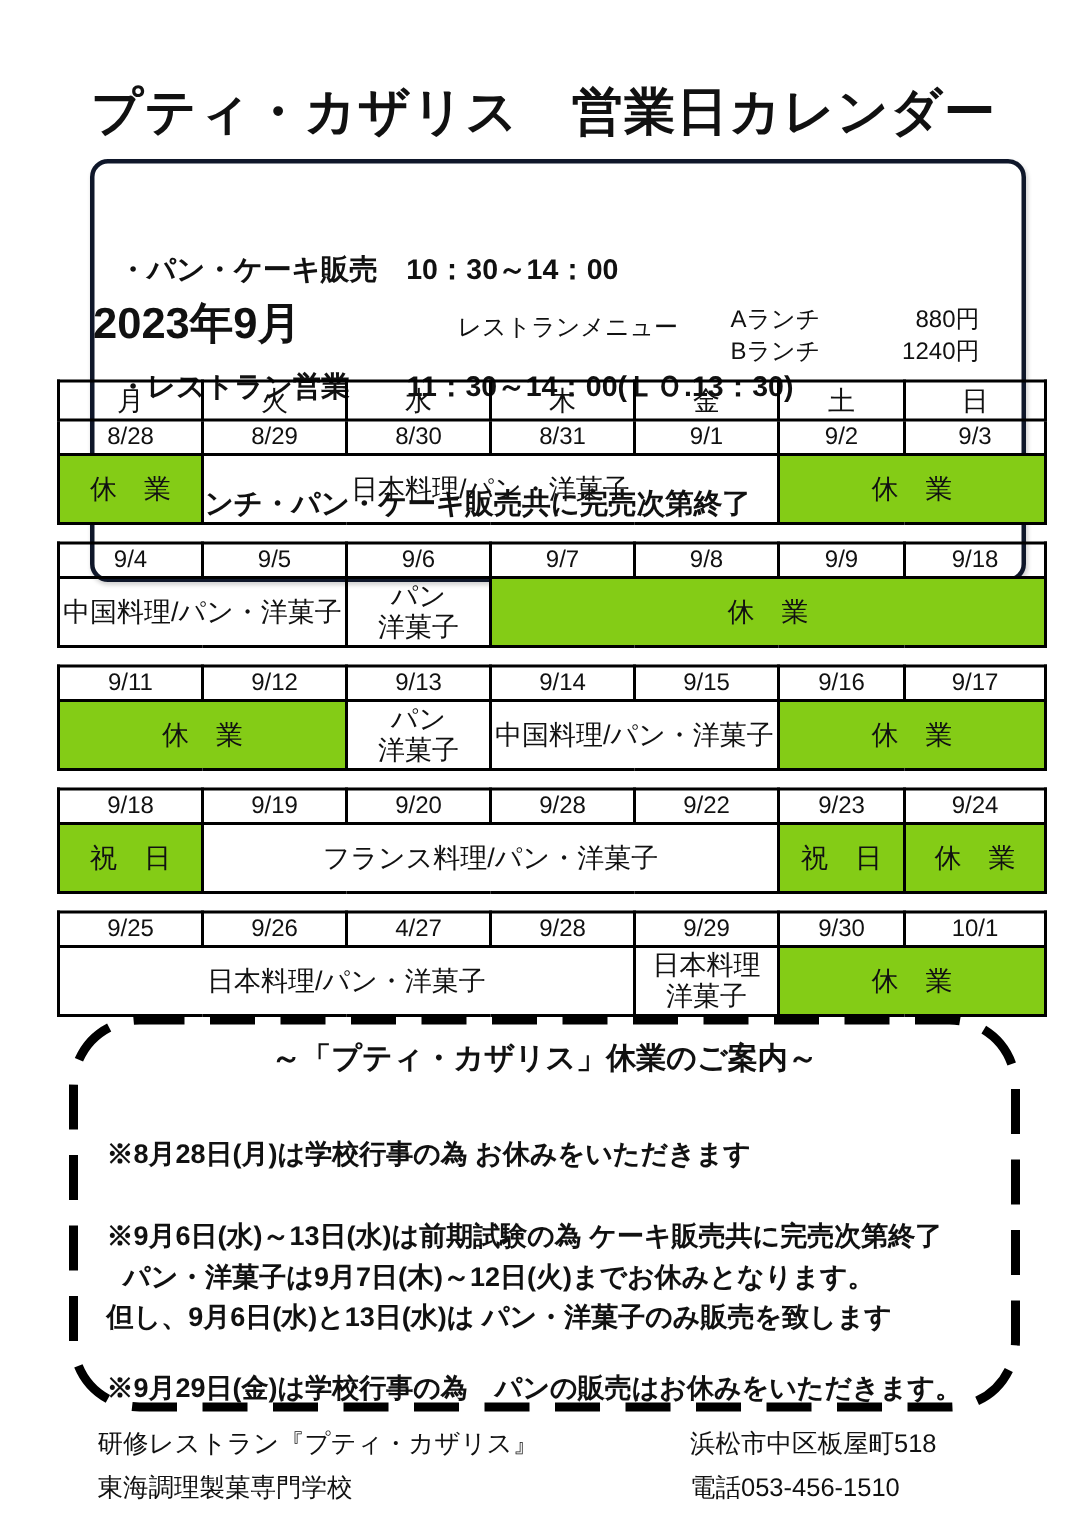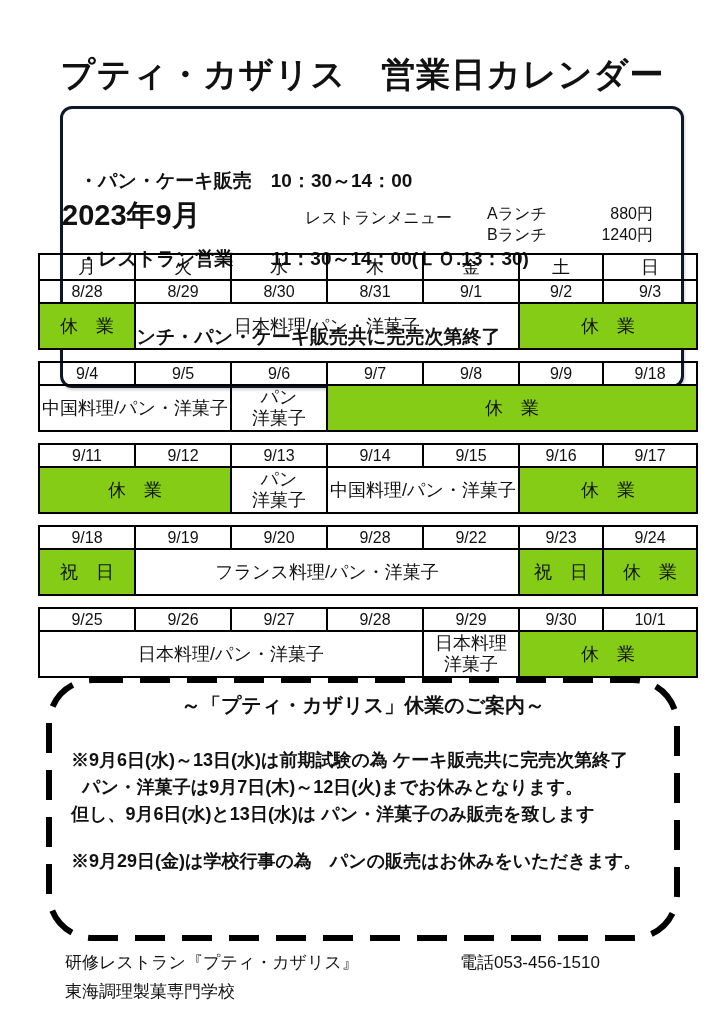--- a/index.html
+++ b/index.html
@@ -213,21 +213,21 @@
         <col style="width:96px">
         <col style="width:96px">
         <col style="width:96px">
         <col style="width:84px">
         <col style="width:94px">
       </colgroup>
     <tbody>
         <tr class="date-row">
       <td>9/25</td>
       <td>9/26</td>
-      <td>9/27</td>
+      <td>4/27</td>
       <td>9/28</td>
       <td>9/29</td>
       <td>9/30</td>
       <td>10/1</td>
     </tr>
     <tr class="content-row">
       <td colspan="4">日本料理/パン・洋菓子</td>
       <td colspan="1">日本料理
 洋菓子</td>
       <td class="closed" colspan="2">休　業</td>
@@ -236,28 +236,30 @@
     </table>
 
 </div>
 
 <div class="notice-box">
   <svg class="notice-border" width="636" height="266" viewBox="0 0 636 266">
     <rect x="4" y="4" width="628" height="258" rx="44" ry="44" fill="none" stroke="#000000" stroke-width="6" stroke-dasharray="30 17"></rect>
   </svg>
   <div class="notice-content">
     <div class="notice-title">～「プティ・カザリス」休業のご案内～</div>
+    <div class="notice-p p1">※8月28日(月)は学校行事の為 お休みをいただきます</div>
     <div class="notice-p p2">
       <div>※9月6日(水)～13日(水)は前期試験の為 ケーキ販売共に完売次第終了</div>
       <div class="indent">パン・洋菓子は9月7日(木)～12日(火)までお休みとなります。</div>
       <div>但し、9月6日(水)と13日(水)は パン・洋菓子のみ販売を致します</div>
     </div>
     <div class="notice-p p3">※9月29日(金)は学校行事の為　パンの販売はお休みをいただきます。</div>
   </div>
 </div>
 
 <div class="footer-left">
   <div>研修レストラン『プティ・カザリス』</div>
   <div>東海調理製菓専門学校</div>
 </div>
 <div class="footer-right">
+  <div>浜松市中区板屋町518</div>
   <div>電話053-456-1510</div>
 </div>
 
 </body></html>

